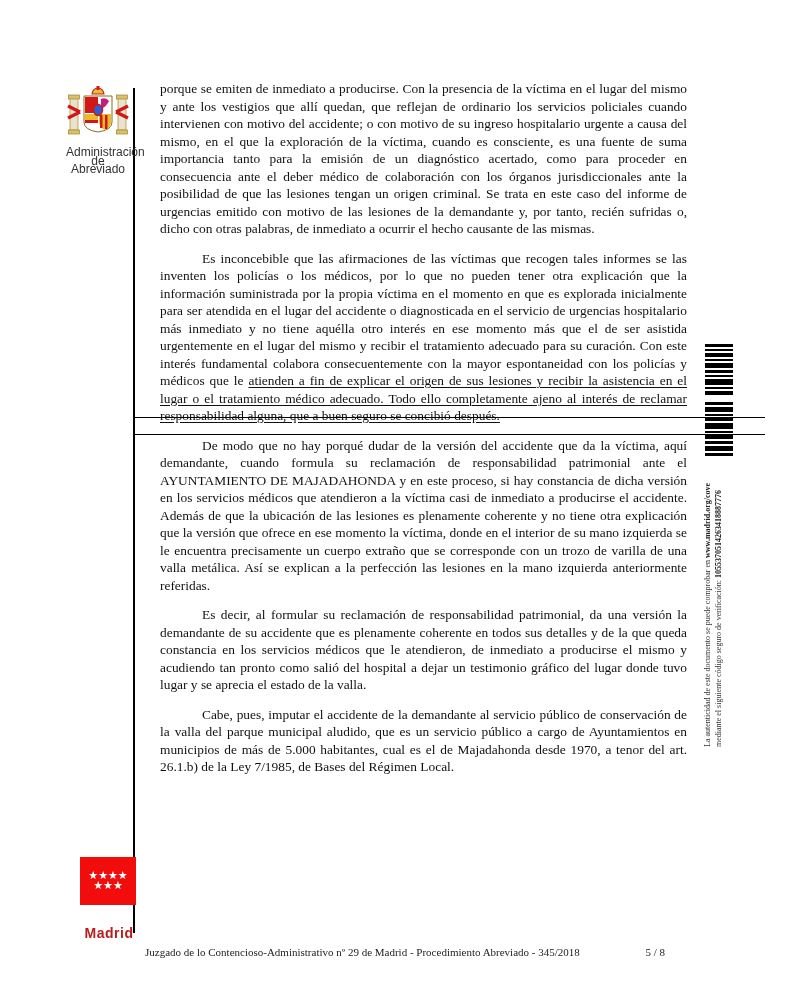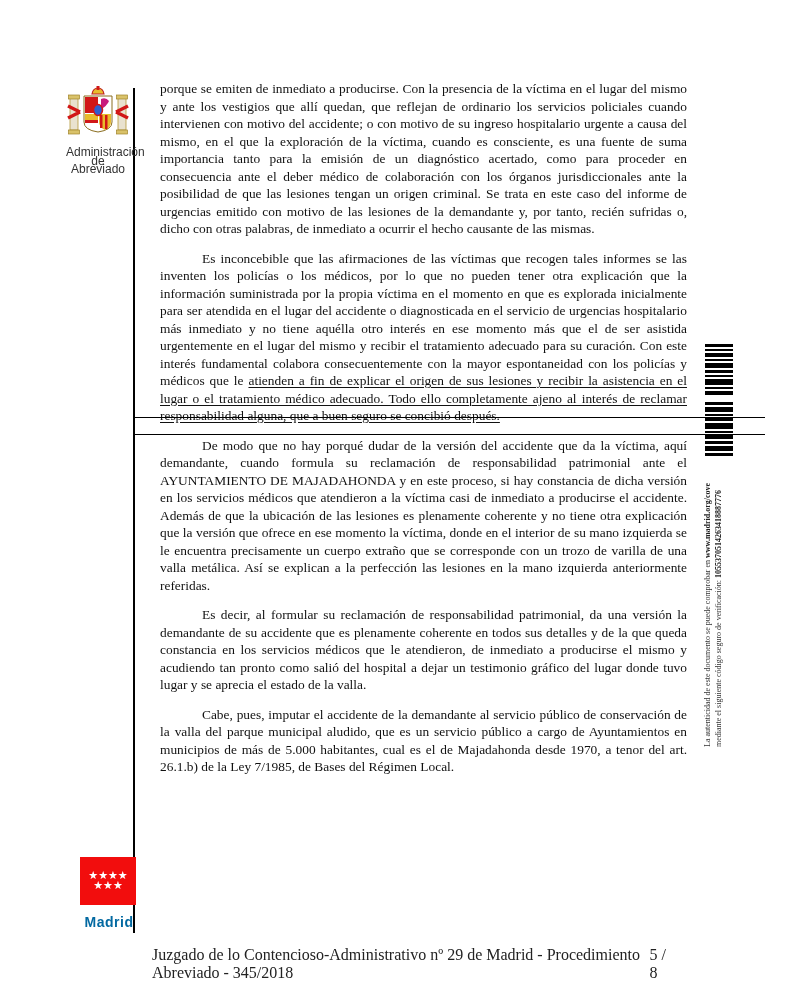--- a/index.html
+++ b/index.html
@@ -10,21 +10,21 @@
   }
   
   .vrule{position:absolute;left:133px;top:88px;width:2px;height:845px;background:#000;}
   
   .justice-block{position:absolute;left:66px;top:86px;width:64px;text-align:center;}
   .justice-caption{font-family:"Liberation Sans",sans-serif;font-size:12px;line-height:8.5px;color:#333;margin-top:2px;}
   
   .madrid-block{position:absolute;left:80px;top:857px;width:58px;text-align:center;}
   .madrid-flag{width:56px;height:48px;background:#f20d0d;display:flex;flex-direction:column;align-items:center;justify-content:center;}
   .madrid-flag .row{color:#fff;font-size:11px;line-height:10px;letter-spacing:0px;font-family:"DejaVu Sans",sans-serif;}
-  .madrid-label{font-family:"Liberation Sans",sans-serif;font-weight:bold;font-size:14px;margin-top:9px;letter-spacing:0.5px;color:#0369a1;}
+  .madrid-label{font-family:"Liberation Sans",sans-serif;font-weight:bold;font-size:14px;margin-top:20px;letter-spacing:0.5px;color:#b91c1c;}
   
   .text-col{position:absolute;left:160px;top:80px;width:527px;font-size:13.4px;line-height:17.5px;text-align:justify;}
   .text-col p{margin:0 0 12px 0;font-family:Liberation Serif, serif;}
   .indent{text-indent:42px;}
   u{text-decoration:underline;text-underline-offset:2px;}
   .heading{margin-top:24px !important;}
   .vii{font-weight:bold;font-size:17px;}
   
   .hairline{position:absolute;left:135px;width:630px;height:1px;background:#000;}
   .hl-a{top:417px;}
@@ -33,23 +33,23 @@
   .barcode{position:absolute;left:705px;top:344px;width:28px;height:114px;}
   .side-text{
     position:absolute;left:562px;top:578px;width:310px;height:28px;
     transform:rotate(-90deg);
     font-size:8px;line-height:10.5px;color:#333;white-space:nowrap;
     font-family:"Liberation Serif",serif;
   }
   .side-text b{color:#222;}
   
   .footer{
-    position:absolute;left:152px;top:946px;width:520px;
+    position:absolute;left:145px;top:946px;width:520px;
     display:flex;justify-content:space-between;
-    font-size:16px;color:#222;
+    font-size:11px;color:#222;
   }
 </style>
 </head>
 <body>
 
 <div class="page">
 
   <div class="vrule"></div>
 
   <div class="justice-block">

